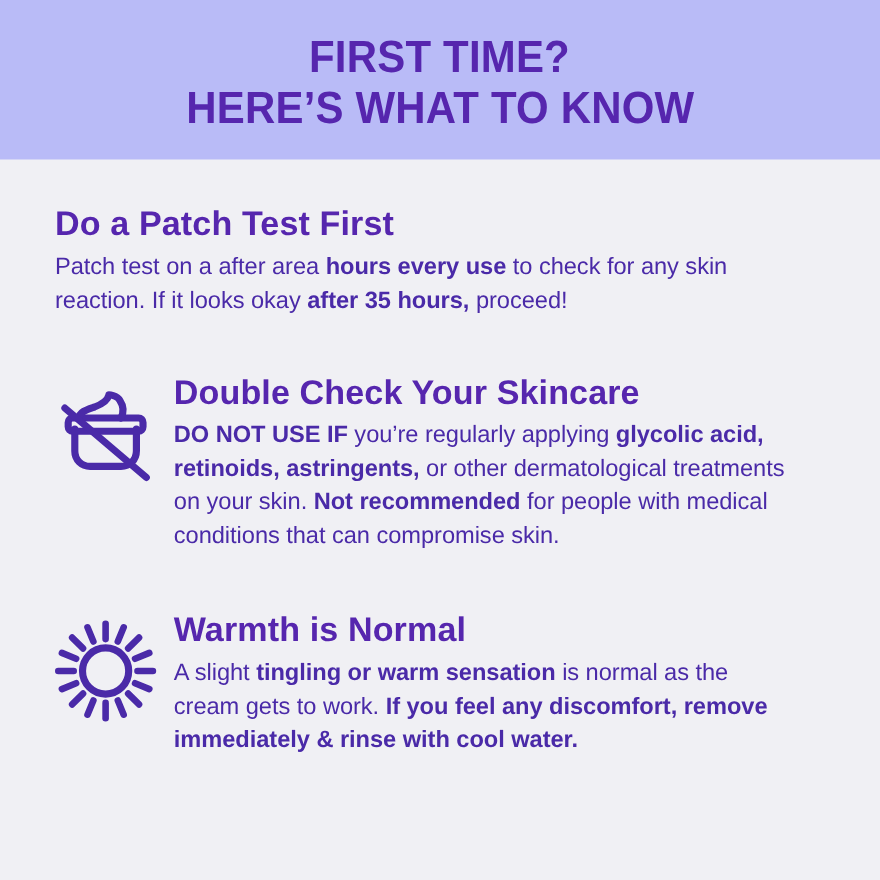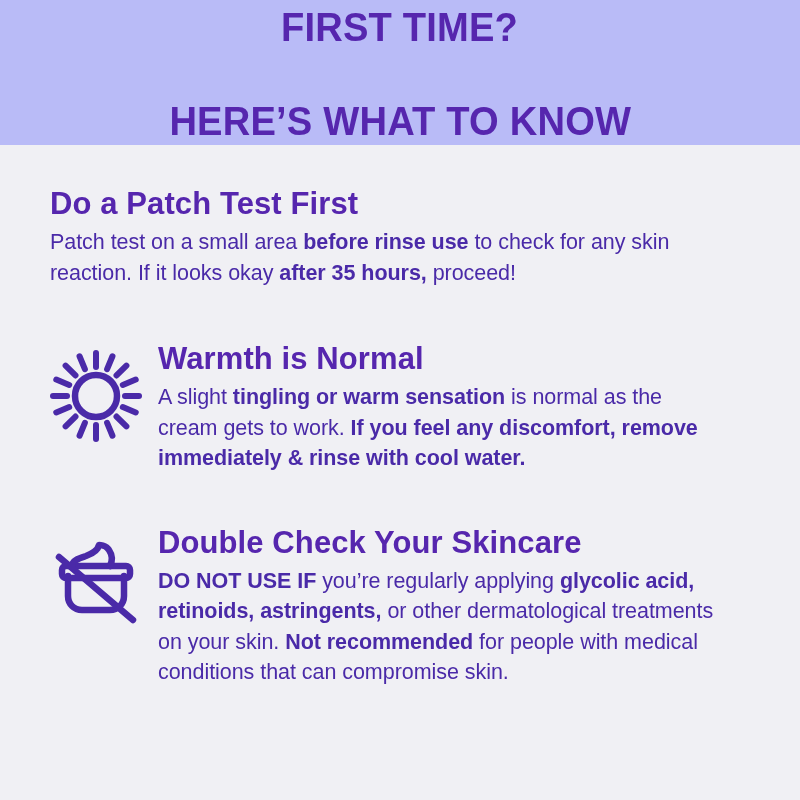--- a/index.html
+++ b/index.html
@@ -23,21 +23,21 @@
   }
 
   
   #header-band {
     width: 800px;
     height: 145px;
     background: #b9bbf7;
     display: flex;
     flex-direction: column;
     align-items: center;
-    justify-content: space-between;
+    justify-content: center;
     box-sizing: border-box;
     padding-top: 4px;
   }
   .header-line {
     color: #5626ae;
     font-family: "Liberation Sans Narrow", "Liberation Sans", sans-serif;
     font-weight: bold;
     font-size: 41px;
     line-height: 47px;
     letter-spacing: 0.2px;
@@ -117,21 +117,38 @@
   <div id="header-band">
     <div class="header-line">FIRST TIME?</div>
     <div class="header-line">HERE’S WHAT TO KNOW</div>
   </div>
 
   <div id="sections">
 
     <div class="section" id="section-patch-test">
       <div class="section-body">
         <h2 class="section-title">Do a Patch Test First</h2>
-        <p class="section-text"><span>Patch test on a small area </span><b>before rinse use</b><span> to check for any skin reaction. If it looks okay </span><b>after 35 hours,</b><span> proceed!</span></p>
+        <p class="section-text"><span>Patch test on a after area </span><b>hours every use</b><span> to check for any skin reaction. If it looks okay </span><b>after 35 hours,</b><span> proceed!</span></p>
+      </div>
+    </div>
+
+    <div class="section" id="section-skincare">
+      <div class="section-icon">
+        <svg class="icon-svg" width="100" height="100" viewBox="0 0 100 100">
+          <g fill="none" stroke="#4a2aa8" stroke-width="6.5" stroke-linecap="round" stroke-linejoin="round">
+            <path d="M22 46 L22 66 C22 74 28 80 36 80 L64 80 C72 80 78 74 78 66 L78 46"></path>
+            <rect x="16" y="36" width="68" height="12" rx="4"></rect>
+            <path d="M26 36 C26 30 34 28 40 26 C48 23 52 20 53 15 C53 15 60 15 63 20 C67 26 66 32 64 36"></path>
+          </g>
+          <line x1="13" y1="27" x2="87" y2="90" stroke="#4a2aa8" stroke-width="6.5" stroke-linecap="round"></line>
+        </svg>
+      </div>
+      <div class="section-body">
+        <h2 class="section-title">Double Check Your Skincare</h2>
+        <p class="section-text"><b>DO NOT USE IF</b><span> you’re regularly applying </span><b>glycolic acid, retinoids, astringents,</b><span> or other dermatological treatments on your skin. </span><b>Not recommended</b><span> for people with medical conditions that can compromise skin.</span></p>
       </div>
     </div>
 
     <div class="section" id="section-warmth">
       <div class="section-icon">
         <svg class="icon-svg" width="100" height="100" viewBox="0 0 100 100">
           <circle cx="50" cy="50" r="21" fill="none" stroke="#4a2aa8" stroke-width="6.5"></circle>
           <g id="sun-rays" stroke="#4a2aa8" stroke-width="6" stroke-linecap="round">
               <line x1="50.00" y1="21.00" x2="50.00" y2="7.00"></line>
               <line x1="61.10" y1="23.21" x2="66.46" y2="10.27"></line>
@@ -151,31 +168,14 @@
               <line x1="38.90" y1="23.21" x2="33.54" y2="10.27"></line>
             </g>
         </svg>
       </div>
       <div class="section-body">
         <h2 class="section-title">Warmth is Normal</h2>
         <p class="section-text"><span>A slight </span><b>tingling or warm sensation</b><span> is normal as the cream gets to work. </span><b>If you feel any discomfort, remove immediately &amp; rinse with cool water.</b></p>
       </div>
     </div>
 
-    <div class="section" id="section-skincare">
-      <div class="section-icon">
-        <svg class="icon-svg" width="100" height="100" viewBox="0 0 100 100">
-          <g fill="none" stroke="#4a2aa8" stroke-width="6.5" stroke-linecap="round" stroke-linejoin="round">
-            <path d="M22 46 L22 66 C22 74 28 80 36 80 L64 80 C72 80 78 74 78 66 L78 46"></path>
-            <rect x="16" y="36" width="68" height="12" rx="4"></rect>
-            <path d="M26 36 C26 30 34 28 40 26 C48 23 52 20 53 15 C53 15 60 15 63 20 C67 26 66 32 64 36"></path>
-          </g>
-          <line x1="13" y1="27" x2="87" y2="90" stroke="#4a2aa8" stroke-width="6.5" stroke-linecap="round"></line>
-        </svg>
-      </div>
-      <div class="section-body">
-        <h2 class="section-title">Double Check Your Skincare</h2>
-        <p class="section-text"><b>DO NOT USE IF</b><span> you’re regularly applying </span><b>glycolic acid, retinoids, astringents,</b><span> or other dermatological treatments on your skin. </span><b>Not recommended</b><span> for people with medical conditions that can compromise skin.</span></p>
-      </div>
-    </div>
-
   </div>
 </div>
 
 </body></html>

